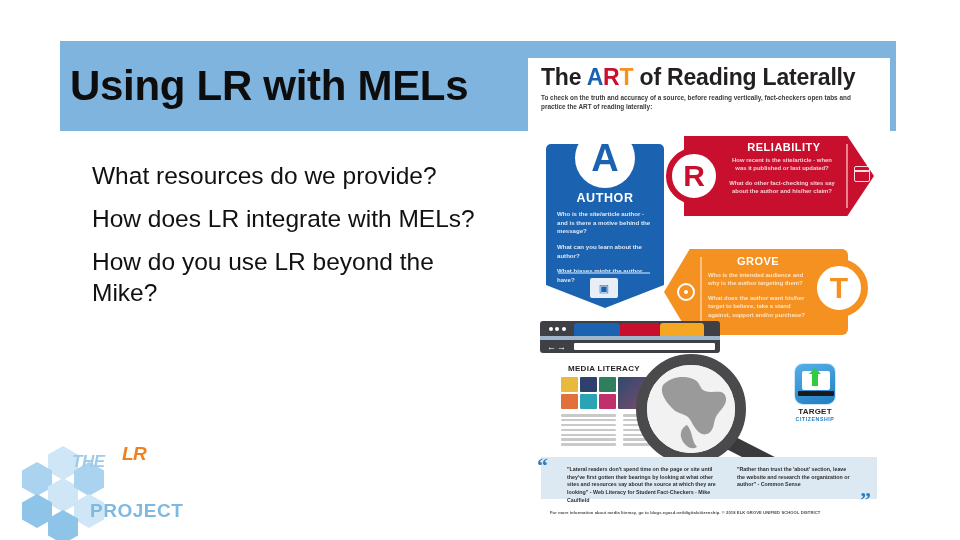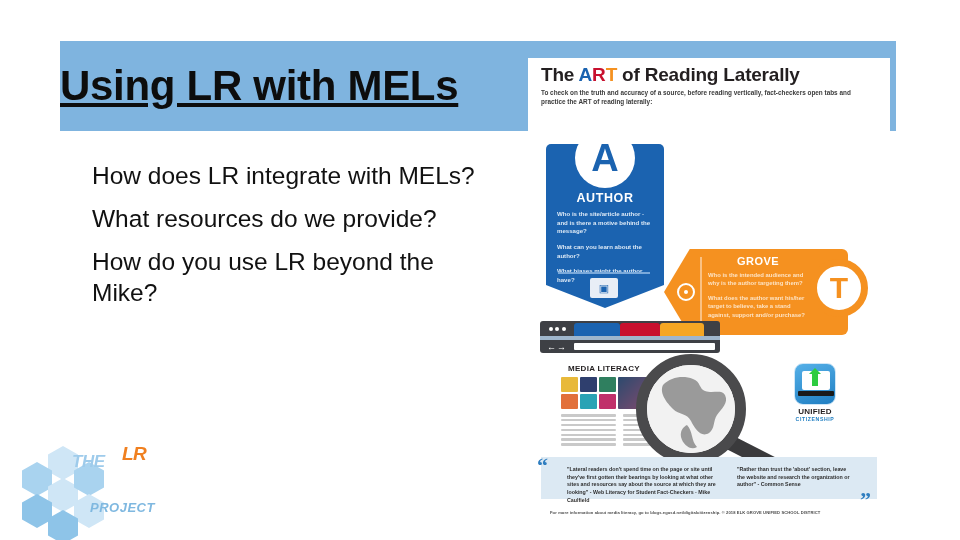--- a/index.html
+++ b/index.html
@@ -11,27 +11,26 @@
   }
   .slide { position: relative; width: 960px; height: 540px; background:#fff; }
 
   
   .title-banner {
     position: absolute; left: 60px; top: 41px;
     width: 836px; height: 90px;
     background: #7FB4DF;
   }
   .title-text {
-    position: absolute; left: 60px; top: 50px;
+    position: absolute; left: 70px; top: 50px;
     width: 450px; height: 72px;
     display: flex; align-items: center;
     font-size: 42px; font-weight: bold; color: #0d0d0d;
     letter-spacing: -0.3px;
     white-space: nowrap;
-    text-decoration: underline;
   }
 
   
   .body-list {
     position: absolute; left: 92px; top: 160px;
     width: 410px;
   }
   .body-item {
     font-size: 24.5px; color: #111; line-height: 1.27;
     margin-bottom: 12px;
@@ -39,21 +38,21 @@
 
   
   .info-panel {
     position: absolute; left: 528px; top: 58px;
     width: 362px; height: 470px;
     background: #ffffff;
     overflow: hidden;
   }
   .ig-header { position: absolute; left: 13px; top: 6px; width: 340px; }
   .ig-title {
-    font-size: 19px; font-weight: bold; color: #231f20;
+    font-size: 23px; font-weight: bold; color: #231f20;
     letter-spacing: -0.2px; white-space: nowrap;
   }
   .ig-title .a { color: #1B63B0; }
   .ig-title .r { color: #C8102E; }
   .ig-title .t { color: #F59120; }
   .ig-sub {
     margin-top: 3px;
     font-size: 6.4px; font-weight: bold; color: #3b3b3b;
     line-height: 1.38; width: 318px;
   }
@@ -260,34 +259,34 @@
   .hex { position:absolute; width:30px; height:34px; background:#8ec4e8;
          clip-path: polygon(50% 0, 100% 25%, 100% 75%, 50% 100%, 0 75%, 0 25%); }
   .hex.light { background:#cfe6f6; }
   .hex.mid { background:#a9d3ef; }
   .logo-the { position:absolute; left:50px; top:14px; font-size:17px; font-weight:bold;
               color:#9ecbeb; font-style:italic; letter-spacing:-0.5px; }
   .logo-lr { position:absolute; left:100px; top:5px; font-size:19px; font-weight:bold;
              color:#F08020; font-style:italic; letter-spacing:-0.5px; }
   .logo-mel { position:absolute; left:48px; top:26px; font-size:35px; font-weight:bold;
               color:#1B63B0; font-style:italic; letter-spacing:-1px; }
-  .logo-project { position:absolute; left:68px; top:62px; font-size:13px; font-weight:bold;
-                  color:#7fb8e0; font-style:italic; letter-spacing:0.5px; }
+  .logo-project { position:absolute; left:68px; top:62px; font-size:19px; font-weight:bold;
+                  color:#7fb8e0; letter-spacing:0.5px; }
 </style>
 </head>
 <body>
 
 <div class="slide">
 
   <div class="title-banner"></div>
   <div class="title-text">Using LR with MELs</div>
 
   <div class="body-list">
+    <div class="body-item">What resources do we provide?</div>
     <div class="body-item">How does LR integrate with MELs?</div>
-    <div class="body-item">What resources do we provide?</div>
     <div class="body-item">How do you use LR beyond the Mike?</div>
   </div>
 
   <div class="info-panel">
 
     <div class="ig-header">
       <div class="ig-title"><span>The </span><span class="a">A</span><span class="r">R</span><span class="t">T</span><span> of Reading Laterally</span></div>
       <div class="ig-sub">To check on the truth and accuracy of a source, before reading vertically, fact-checkers open tabs and practice the ART of reading laterally:</div>
     </div>
 
@@ -297,20 +296,31 @@
       <div class="author-body">
         <p>Who is the site/article author - and is there a motive behind the message?</p>
         <p>What can you learn about the author?</p>
         <p>What biases might the author have?</p>
       </div>
       <div class="author-rule"></div>
       <div class="author-icon">▣</div>
       <div class="author-badge">A</div>
     </div>
 
+    <div class="rel-wrap">
+      <div class="rel-shape"></div>
+      <div class="rel-label">RELIABILITY</div>
+      <div class="rel-body">
+        <p>How recent is the site/article - when was it published or last updated?</p>
+        <p>What do other fact-checking sites say about the author and his/her claim?</p>
+      </div>
+      <div class="rel-rule"></div>
+      <div class="rel-icon"></div>
+      <div class="rel-badge">R</div>
+    </div>
 
     <div class="tgt-wrap">
       <div class="tgt-shape"></div>
       <div class="tgt-label">GROVE</div>
       <div class="tgt-body">
         <p>Who is the intended audience and why is the author targeting them?</p>
         <p>What does the author want his/her target to believe, take a stand against, support and/or purchase?</p>
       </div>
       <div class="tgt-rule"></div>
       <div class="tgt-icon"></div>
@@ -375,21 +385,21 @@
         <path d="M46 66 C52 72 50 82 56 88 C50 92 42 86 40 78 C39 72 42 68 46 66 Z" fill="#9a9a9a"></path>
       </svg>
     </div>
 
     <div class="dc-wrap">
       <div class="dc-icon">
         <div class="dc-screen"></div>
         <div class="dc-arrow"></div>
         <div class="dc-base"></div>
       </div>
-      <div class="dc-t1">UNIFIED</div>
+      <div class="dc-t1">TARGET</div>
       <div class="dc-t2">CITIZENSHIP</div>
     </div>
 
     <div class="quotes">
       <div class="qmark-open">“</div>
       <div class="q q1">"Lateral readers don't spend time on the page or site until they've first gotten their bearings by looking at what other sites and resources say about the source at which they are looking" - Web Literacy for Student Fact-Checkers - Mike Caulfield</div>
       <div class="q q2">"Rather than trust the 'about' section, leave the website and research the organization or author" - Common Sense</div>
       <div class="qmark-close">”</div>
     </div>
 

